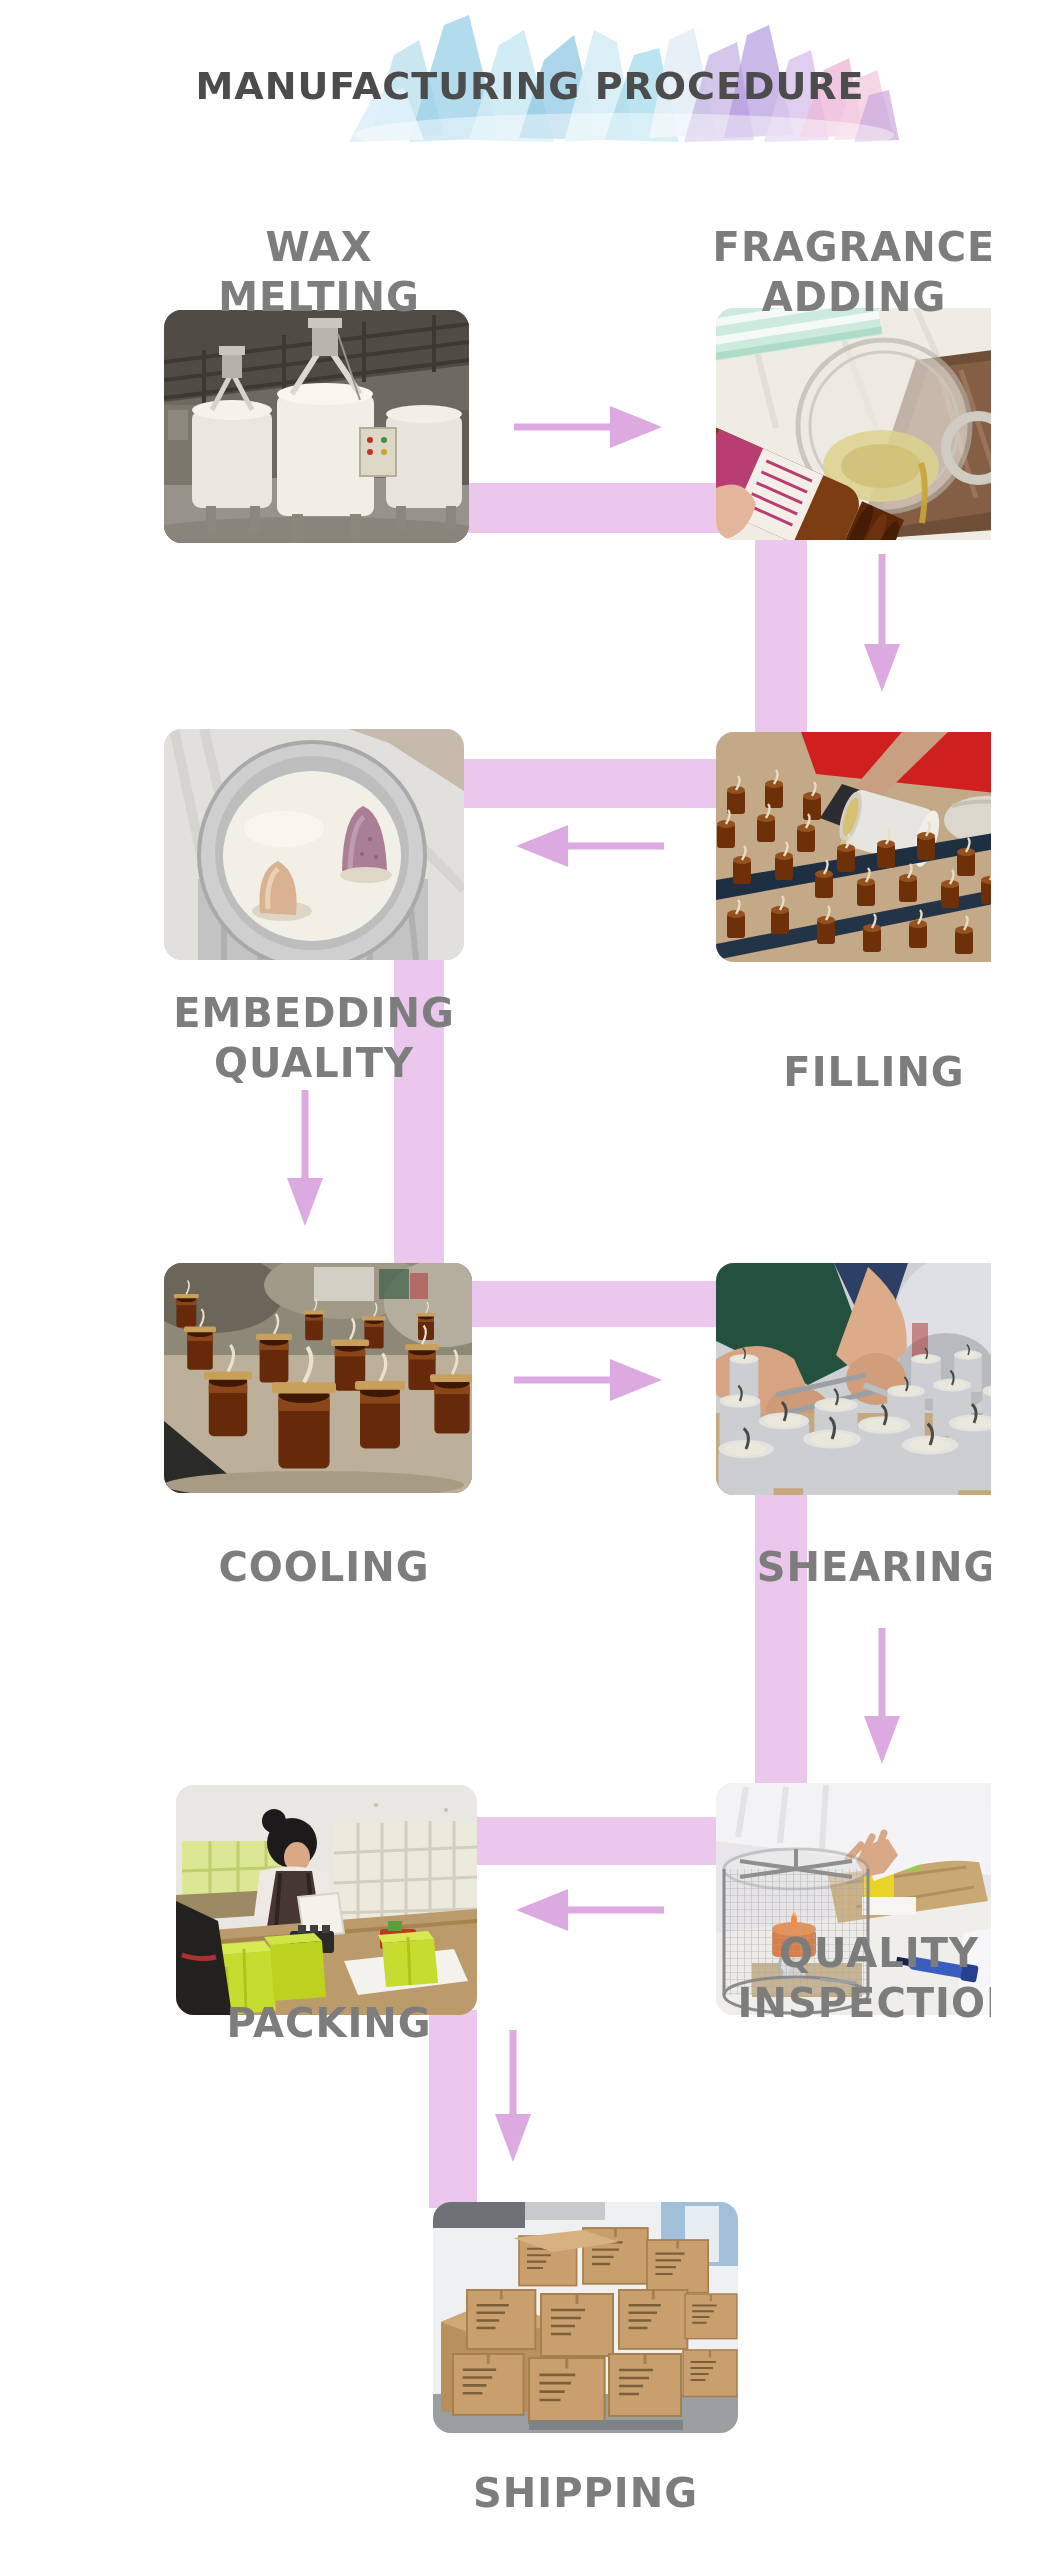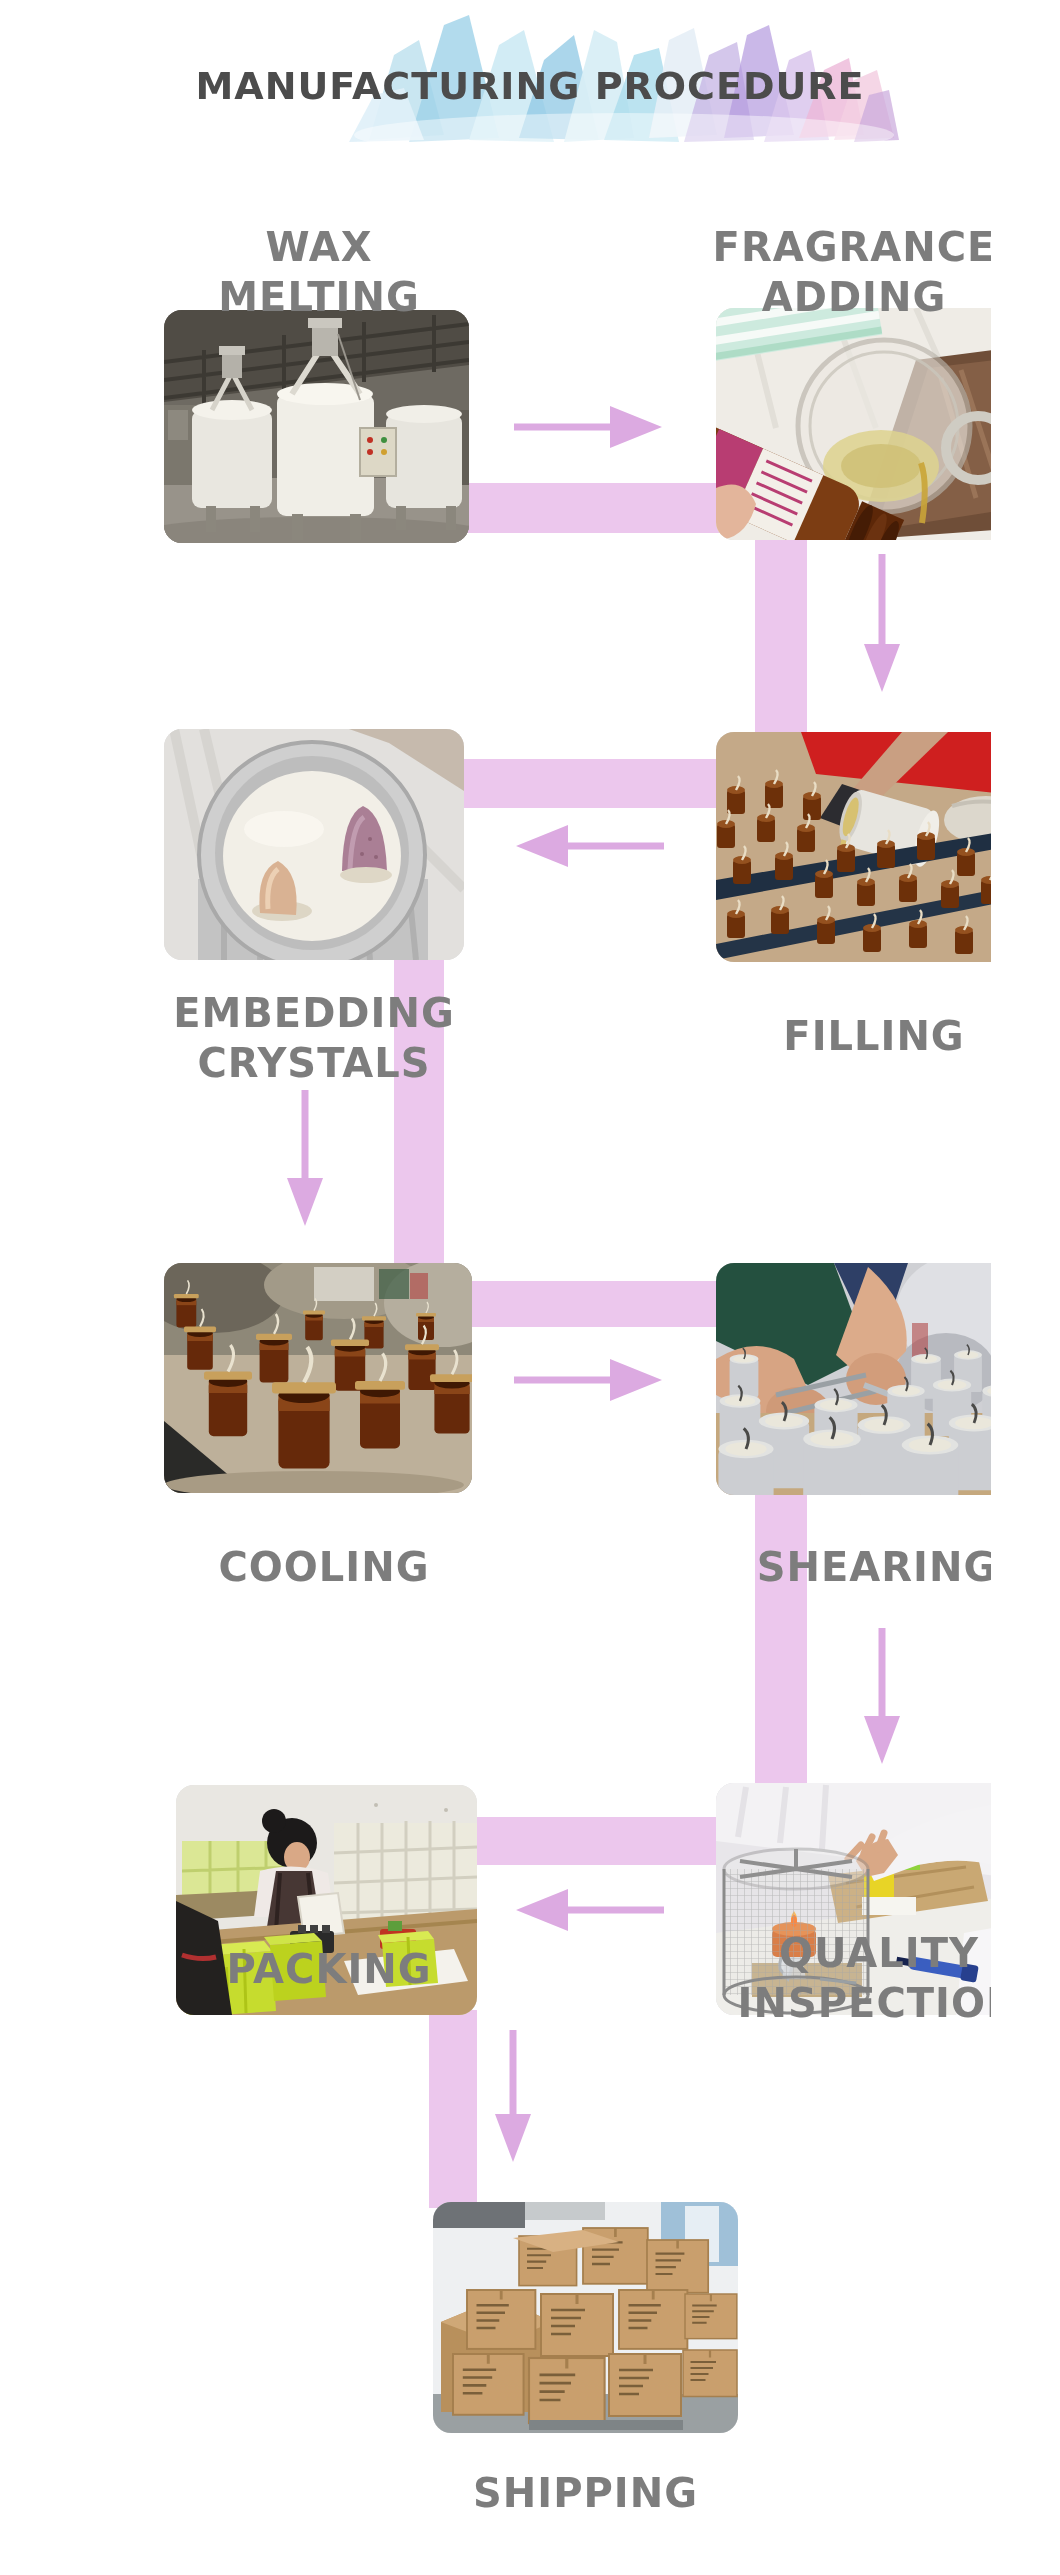--- a/index.html
+++ b/index.html
@@ -533,21 +533,21 @@
         </g>
       <g transform="translate(250,148) scale(0.75)">
           <use href="#boxS"></use>
         </g>
       <polygon points="96,218 250,218 250,228 96,228" fill="#7e8486"></polygon>
     </svg>
   </div>
 
   <div class="step-label" style="left:95px;top:222px;width:310px;">WAX MELTING</div>
   <div class="step-label" style="left:555px;top:222px;width:460px;">FRAGRANCE ADDING</div>
-  <div class="step-label" style="left:95px;top:988px;width:300px;">EMBEDDING CRYSTALS</div>
-  <div class="step-label" style="left:655px;top:1011px;width:300px;">FILLING</div>
+  <div class="step-label" style="left:95px;top:988px;width:300px;">EMBEDDING QUALITY</div>
+  <div class="step-label" style="left:655px;top:1047px;width:300px;">FILLING</div>
   <div class="step-label" style="left:100px;top:1542px;width:310px;">COOLING</div>
   <div class="step-label" style="left:650px;top:1542px;width:316px;">SHEARING</div>
-  <div class="step-label" style="left:105px;top:1944px;width:310px;">PACKING</div>
+  <div class="step-label" style="left:105px;top:1998px;width:310px;">PACKING</div>
   <div class="step-label" style="left:650px;top:1928px;width:320px;">QUALITY INSPECTION</div>
   <div class="step-label" style="left:364px;top:2468px;width:305px;text-align:center;">SHIPPING</div>
 
 </div>
 
 </body></html>

